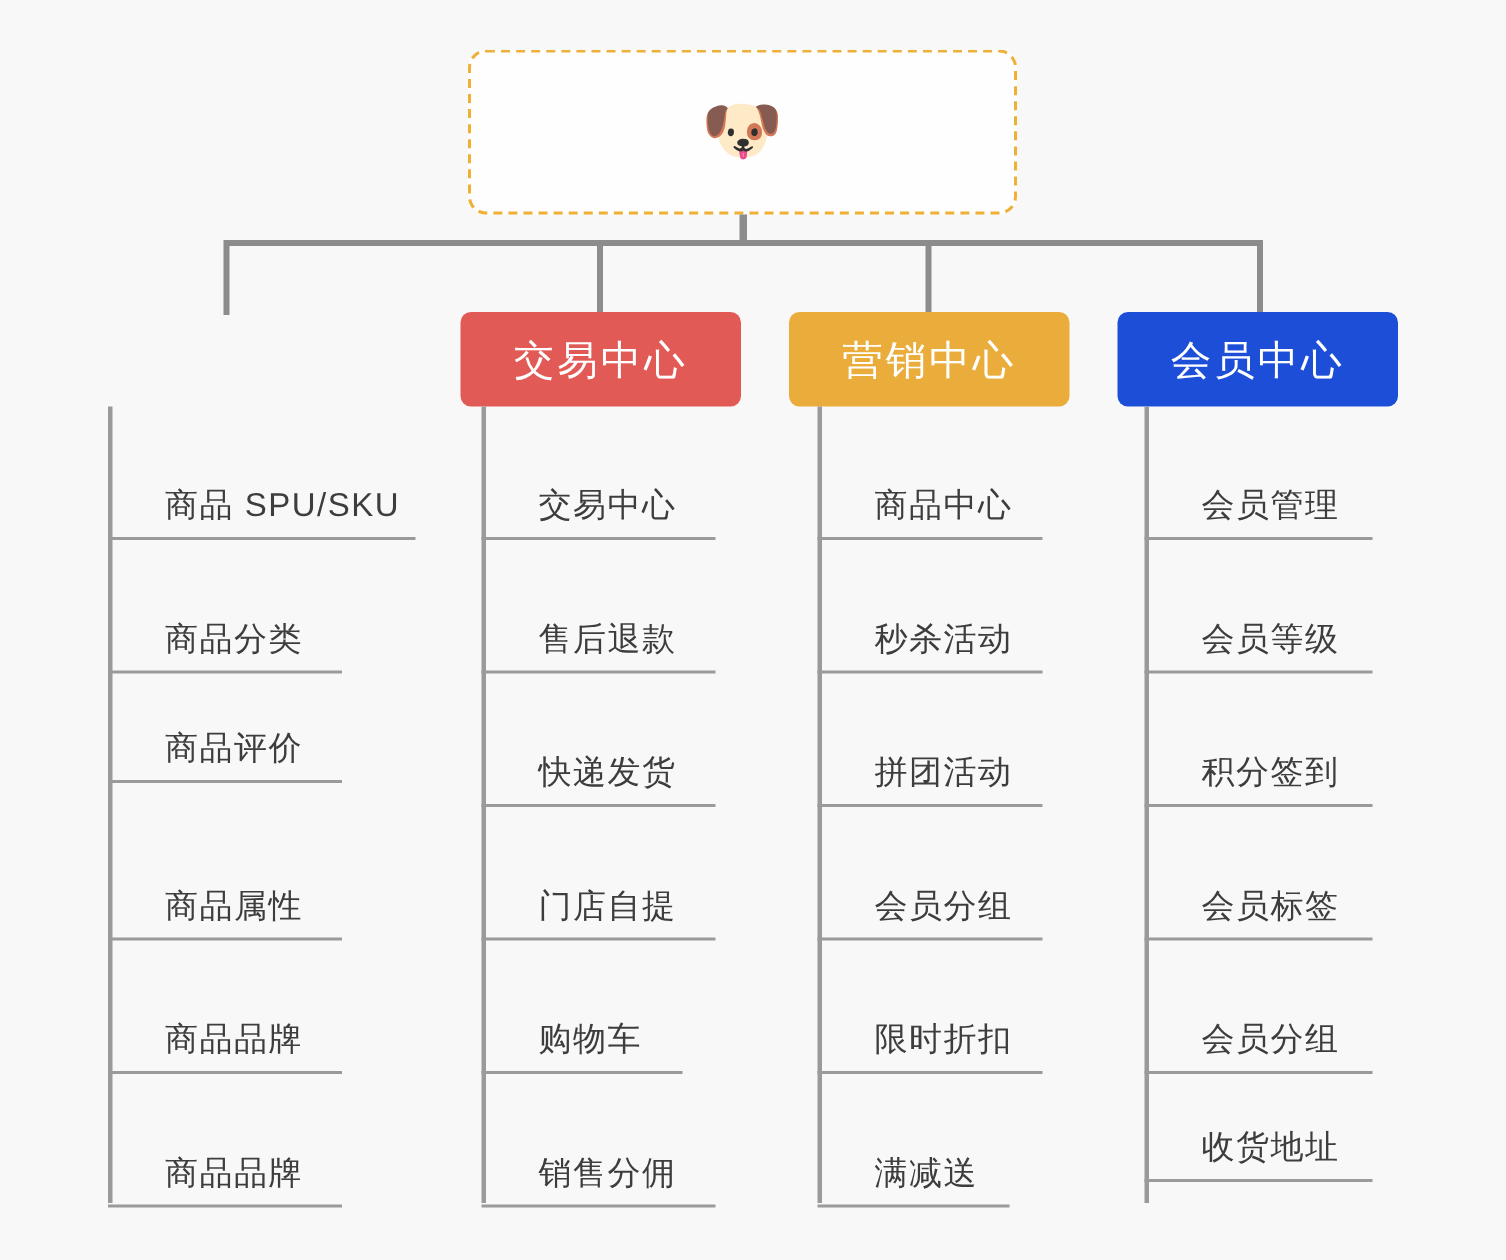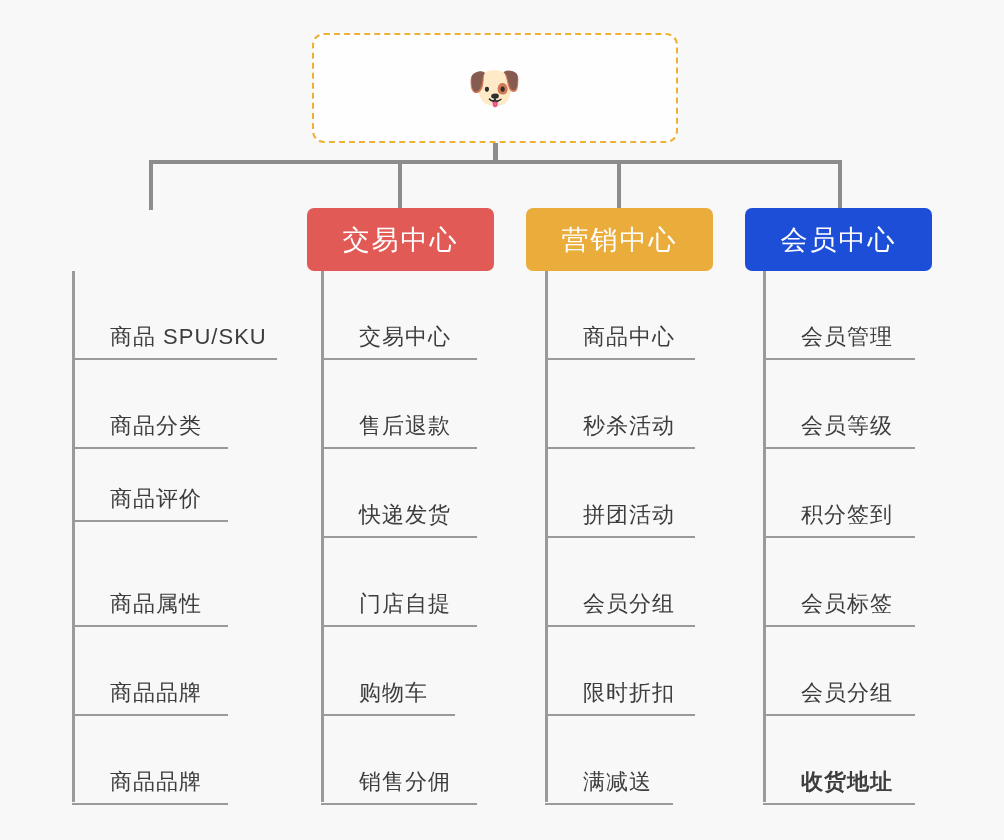--- a/index.html
+++ b/index.html
@@ -181,18 +181,18 @@
       </div>
     <div class="leaf-row" style="top:178px; width:152px;">
         <span class="leaf-label">积分签到</span>
       </div>
     <div class="leaf-row" style="top:267px; width:152px;">
         <span class="leaf-label">会员标签</span>
       </div>
     <div class="leaf-row" style="top:356px; width:152px;">
         <span class="leaf-label">会员分组</span>
       </div>
-    <div class="leaf-row" style="top:445px; width:152px;font-weight:bold;">
+    <div class="leaf-row" style="top:428px; width:152px;">
         <span class="leaf-label">收货地址</span>
       </div>
   </div>
 
 </div>
 
 </body></html>

